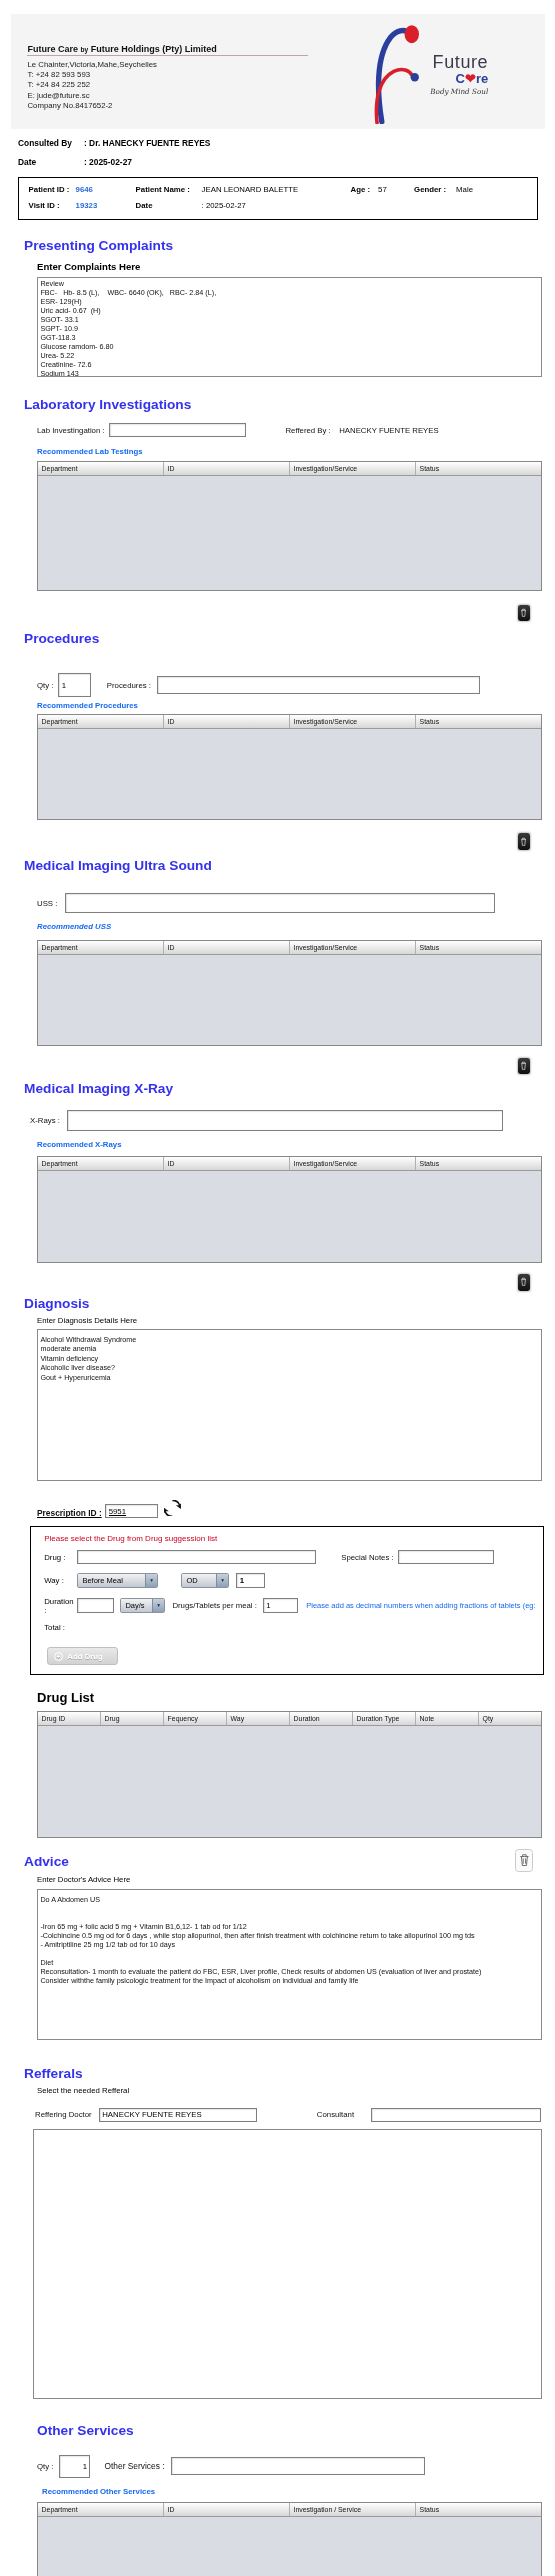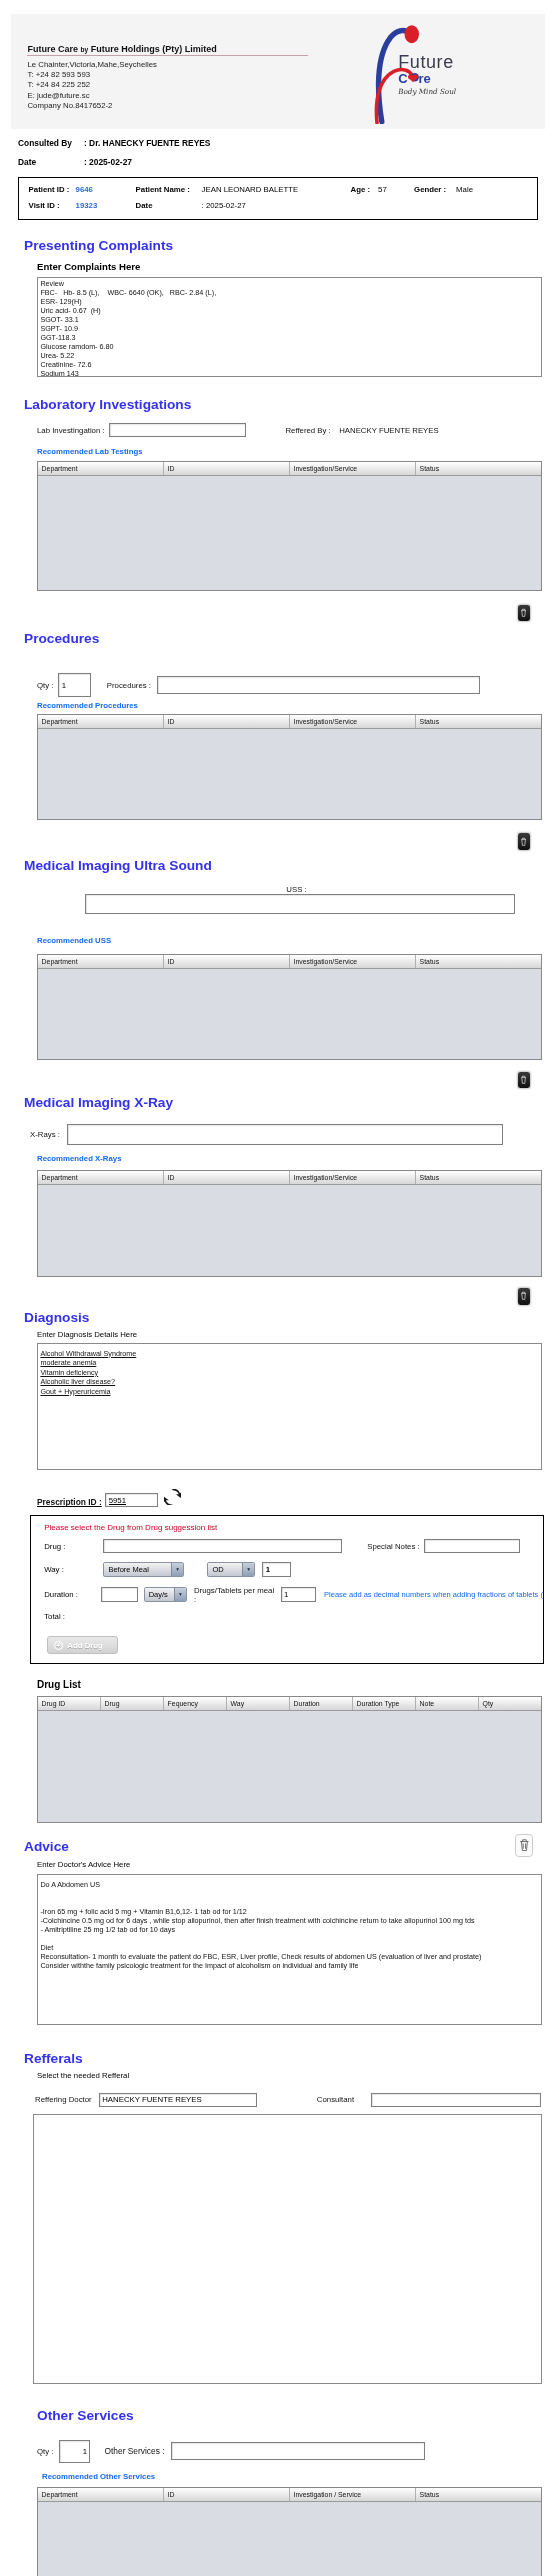--- a/index.html
+++ b/index.html
@@ -7,21 +7,21 @@
   body { font-family:"Liberation Sans", sans-serif; color:#000; }
   .page { width:556px; height:2576px; overflow:hidden; background:#fff; position:relative; }
 
   
   .header-band { margin:14.3px 10.8px 0 10.8px; background:#f4f4f4; height:115px; position:relative; padding:30px 0 0 16.7px; }
   .company-name { font-size:9px; font-weight:bold; color:#111; width:287px; }
   .company-name .by { font-size:6.6px; font-weight:bold; }
   .company-rule { width:281px; border-bottom:1.2px solid #c8a0a8; margin:1.2px 0 3.6px 0; }
   .company-line { font-size:7.8px; color:#222; line-height:10.2px; }
   .logo { position:absolute; right:57px; top:7.2px; width:129px; height:105px; }
-  .logo-text { position:absolute; right:12px; top:31px; text-align:left; width:78px; }
+  .logo-text { position:absolute; right:0; top:31px; text-align:right; width:78px; }
   .logo-future { font-size:18px; color:#3b3b4d; letter-spacing:0.6px; }
   .logo-care { font-size:13px; font-weight:bold; color:#2a3f9d; margin-top:-2.4px; }
   .logo-care .heart { color:#d81f2a; }
   .logo-tag { font-family:"DejaVu Serif", serif; font-style:italic; font-size:7.2px; color:#333; margin-top:1.2px; }
 
   .consult-block { margin:8.4px 0 0 18px; }
   .consult-line { font-size:8.4px; font-weight:bold; margin-bottom:9.6px; }
   .consult-line .lbl { display:inline-block; width:66px; }
 
   .patient-box { margin:6px 18px 0 18px; border:1.2px solid #000; padding:7.2px 8.4px 8.4px 9.6px; }
@@ -55,32 +55,32 @@
     border-radius:3.6px; display:flex; align-items:center; justify-content:center; cursor:pointer; box-shadow:0 0 1.2px #999; }
   .trash-btn svg { display:block; }
   .trash-big { width:18px; height:23px; background:#fbfbfb; border:0.6px solid #cccccc; border-radius:3.6px;
     display:flex; align-items:center; justify-content:center; cursor:pointer; }
 
   
   .presc-row { display:flex; align-items:flex-end; margin-left:37px;text-decoration:underline; }
   .med-box { margin:7.2px 0 0 30px; width:514px; border:1.2px solid #000; padding:4.8px 0 8.4px 8.4px; background:#fff; }
   .warn { color:#cc0022; font-size:8px; margin:2.4px 0 7.2px 4.8px; }
   .med-row { display:flex; align-items:center; margin:0 0 8.4px 4.8px; }
-  .med-lbl { width:59px; font-size:7.8px; }
+  .med-lbl { width:33px; font-size:7.8px; }
   .dd { height:15.5px; background:linear-gradient(#f2f2f2,#c2c8d2); border:0.6px solid #8a93a2; border-radius:1.8px;
     display:flex; align-items:center; justify-content:space-between; font-size:7.5px; padding-left:4.2px; cursor:pointer; }
   .dd .arrow { width:12px; height:100%; background:linear-gradient(#c7d0dc,#8ea0b6); border-left:0.6px solid #7e8c9e;
     display:flex; align-items:center; justify-content:center; font-size:4.8px; color:#1c2a3a; border-radius:0 1.2px 1.2px 0; }
   .note-blue { color:#1669f2; font-size:7.5px; margin-left:8.4px; white-space:nowrap; overflow:hidden; }
   .add-btn { margin:15.5px 0 0 7.2px; width:71px; height:18px; border-radius:3px; border:0.6px solid #c0c0c0;
     background:linear-gradient(#e9e9e9,#d2d2d2); color:#fff; font-size:7.8px; font-weight:bold;
     display:flex; align-items:center; gap:4.2px; padding-left:6px; cursor:default; text-shadow:0 0.6px 0.6px #aaa; }
   .add-btn .plus { width:9.6px; height:9.6px; border:1.2px solid #fff; border-radius:50%; color:#fff; font-size:7.2px;
     line-height:7.8px; text-align:center; font-weight:bold; }
-  .druglist-lbl { margin:15.5px 0 0 37px; font-size:10px; font-weight:bold; }
+  .druglist-lbl { margin:15.5px 0 0 37px; font-size:13px; font-weight:bold; }
 
   .refresh-btn { margin-left:6px; cursor:pointer; }
 
   .bigbox { margin:7.2px 0 0 33px; width:509px; height:270px; border:0.6px solid #8a8a8a; background:#fff; }
 </style>
 </head>
 <body>
 
 <div class="page">
 
@@ -191,25 +191,25 @@
   </div>
   <div class="trash-row" style="margin-top:12px;">
     <div class="trash-btn">
       <svg width="7.2" height="9.6" viewBox="0 0 12 16">
           <path d="M2 4h8M4 4V2h4v2M3 4l1 10h4l1-10" stroke="#dddddd" stroke-width="1.2" fill="none"></path>
         </svg>
     </div>
   </div>
 
   <div class="sec-title" style="margin-top:7.2px;">Medical Imaging Ultra Sound</div>
-  <div class="inline-row" style="margin-top:12px;flex-direction:column;">
+  <div class="inline-row" style="margin-top:20px;">
     <span class="f-label">USS :</span>
     <input class="txt" style="width: 430px; margin-left: 7.2px; height: 20.3px;" value="">
   </div>
-  <div class="sub-link" style="margin-top:22px;">Recommended USS</div>
+  <div class="sub-link" style="margin-top:9px;font-style:italic;">Recommended USS</div>
   <div class="grid" style="margin-top:8.4px;">
     <div class="grid-head">
       <div class="gh-cell">Department</div>
       <div class="gh-cell">ID</div>
       <div class="gh-cell">Investigation/Service</div>
       <div class="gh-cell">Status</div>
     </div>
     <div class="grid-body" style="height:90px;"></div>
   </div>
   <div class="trash-row" style="margin-top:10.8px;">
@@ -238,21 +238,21 @@
   <div class="trash-row" style="margin-top:9.6px;">
     <div class="trash-btn">
       <svg width="7.2" height="9.6" viewBox="0 0 12 16">
           <path d="M2 4h8M4 4V2h4v2M3 4l1 10h4l1-10" stroke="#dddddd" stroke-width="1.2" fill="none"></path>
         </svg>
     </div>
   </div>
 
   <div class="sec-title" style="margin-top:4.8px;">Diagnosis</div>
   <div class="sub-label" style="margin-top:4.8px; font-size:7.8px;">Enter Diagnosis Details Here</div>
-  <textarea class="box" style="height: 127px; margin-top: 3.6px; padding-top: 4.8px; line-height: 9.6px; text-decoration: underline;">Alcohol Withdrawal Syndrome
+  <textarea class="box" style="height: 152px; margin-top: 3.6px; padding-top: 4.8px; line-height: 9.6px;">Alcohol Withdrawal Syndrome
 moderate anemia
 Vitamin deficiency
 Alcoholic liver disease?
 Gout + Hyperuricemia</textarea>
 
   <div class="presc-row" style="margin-top:19px;">
     <span class="f-label" style="font-weight:bold; font-size:8.4px;">Prescription ID :</span>
     <input class="txt" style="width: 53px; margin-left: 3.6px;" value="5951">
     <span class="refresh-btn">
       <svg width="16.7" height="16.7" viewBox="0 0 28 28">

